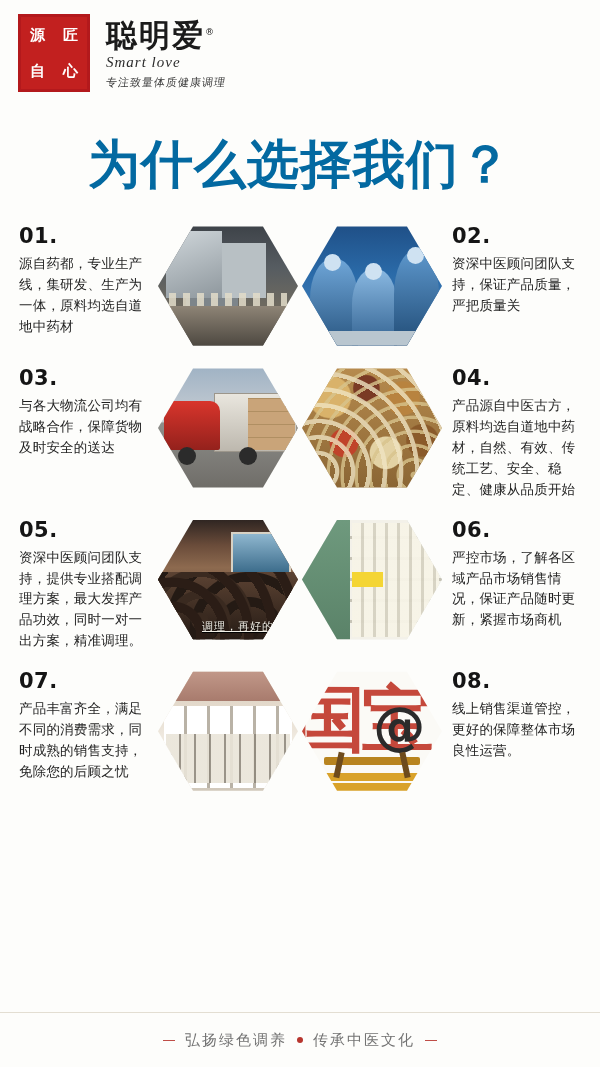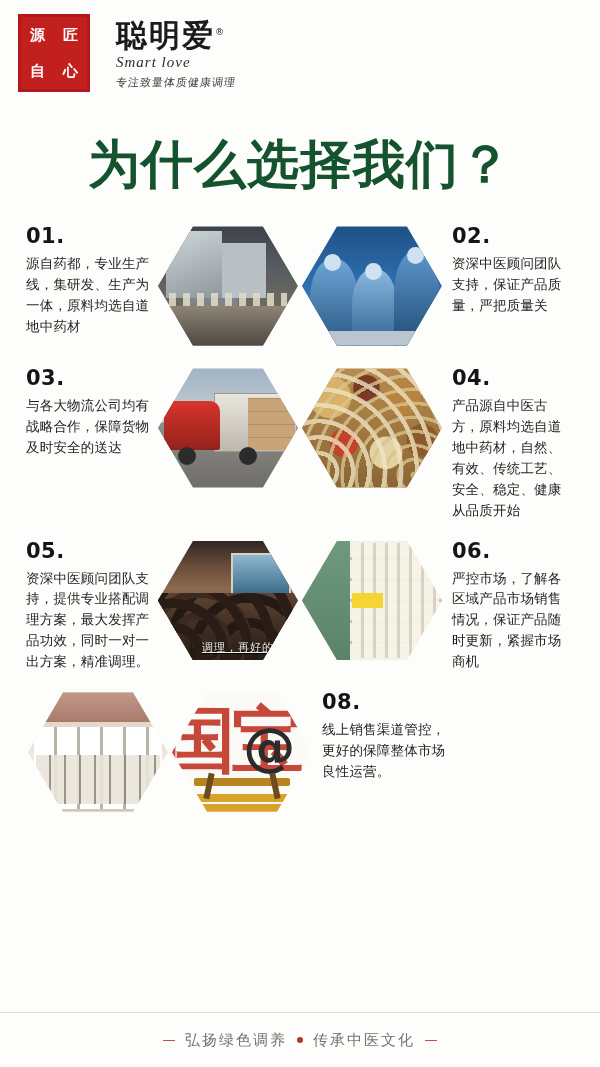--- a/index.html
+++ b/index.html
@@ -39,21 +39,21 @@
     font-size: 15px;
     letter-spacing: 0;
   }
   .seal span {
     display: flex;
     align-items: center;
     justify-content: center;
     line-height: 1;
   }
   .brand-block {
-    margin-left: 26px;
+    margin-left: 16px;
     padding-top: 6px;
     position: relative;
   }
   .brand-cn {
     font-size: 31px;
     font-weight: bold;
     letter-spacing: 2px;
     color: #1b1b1b;
     font-family: "DejaVu Sans", sans-serif;
     line-height: 1;
@@ -80,28 +80,28 @@
     transform: skewX(-8deg);
   }
 
   
   .main-title {
     text-align: center;
     font-family: "DejaVu Sans", sans-serif;
     font-weight: bold;
     font-size: 52px;
     letter-spacing: 1px;
-    color: #14532d;
+    color: #0369a1;
     margin: 28px 0 34px 0;
     line-height: 1;
   }
 
   
   .rows {
-    padding: 0 26px;
+    padding: 0 19px;
     box-sizing: border-box;
   }
   .row {
     display: flex;
     align-items: flex-start;
     margin-bottom: 18px;
   }
   .col-text {
     width: 140px;
     box-sizing: border-box;
@@ -426,20 +426,24 @@
           <div class="tag"></div>
       </div>
     </div>
     <div class="col-text right">
       <div class="num">06.</div>
       <div class="desc">严控市场，了解各区域产品市场销售情况，保证产品随时更新，紧握市场商机</div>
     </div>
   </div>
 
   <div class="row">
+    <div class="col-text left">
+      <div class="num">07.</div>
+      <div class="desc">产品丰富齐全，满足不同的消费需求，同时成熟的销售支持，免除您的后顾之忧</div>
+    </div>
     <div class="hex">
       <div class="scene p07">
         <div class="top"></div>
           <div class="grid"></div>
           <div class="packs"></div>
       </div>
     </div>
     <div class="hex">
       <div class="scene p08">
         <div class="bigchar">国宝</div>

